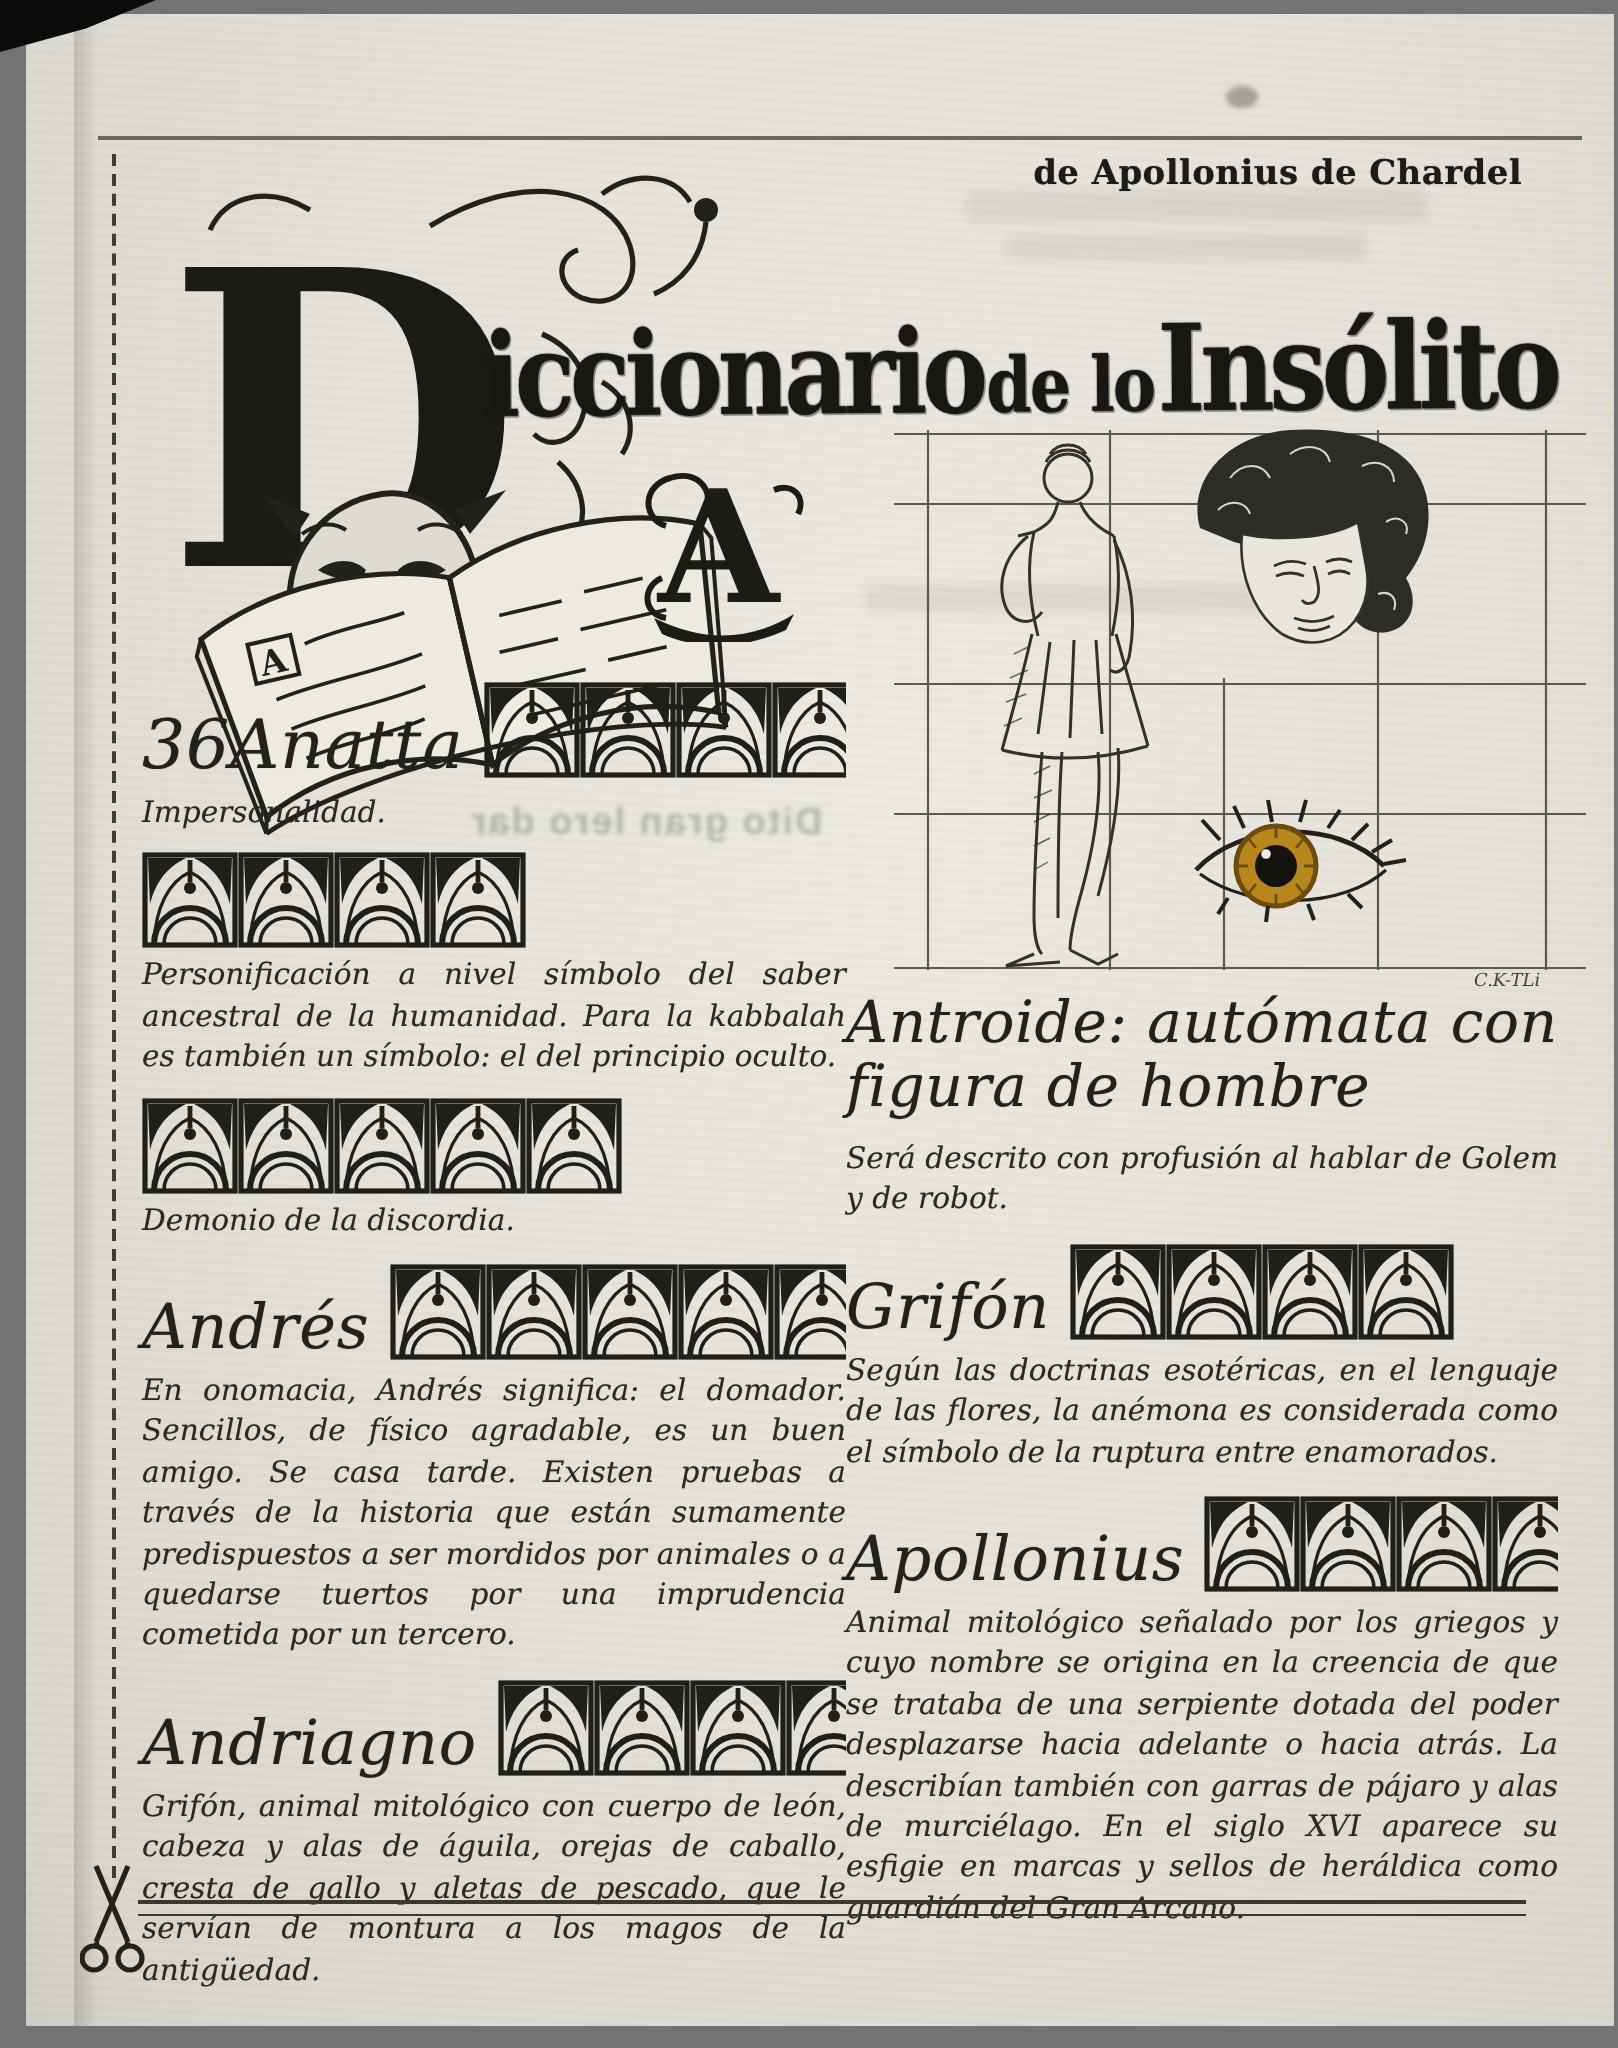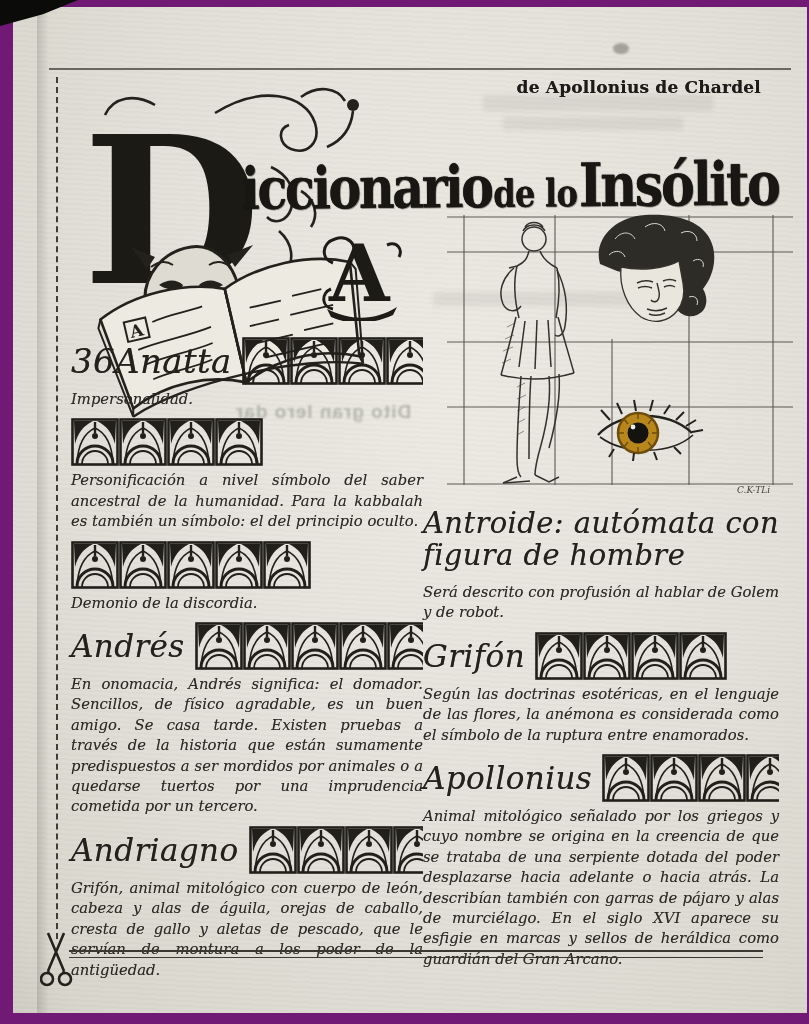--- a/index.html
+++ b/index.html
@@ -1,16 +1,16 @@
 <!DOCTYPE html>
 <html><head>
 <meta charset="utf-8">
 <style>
   html,body{margin:0;padding:0;background:#141412;}
-  #scan{position:relative;width:809px;height:1024px;background:#701a75;overflow:hidden;
+  #scan{position:relative;width:809px;height:1024px;background:#737373;overflow:hidden;
         font-family:"DejaVu Serif",serif;}
   
   #paper{position:absolute;left:13px;top:7px;right:2px;bottom:11px;
          background:radial-gradient(ellipse at 55% 38%, #edeae3 0%, #e3e0d9 55%, #d8d5cc 92%, #cfccc3 100%);
          border-radius:14px 0 0 0;}
   #paper::before{content:"";position:absolute;inset:0;border-radius:inherit;
          background:repeating-linear-gradient(3deg, rgba(90,88,80,.022) 0 2px, rgba(255,255,255,.02) 2px 5px);}
   .crease{position:absolute;left:24px;top:0;bottom:0;width:12px;
          background:linear-gradient(90deg, rgba(40,38,32,.16), rgba(40,38,32,0));}
   .corner-blot{position:absolute;left:0;top:0;width:78px;height:26px;background:#0b0b0a;
@@ -39,24 +39,24 @@
   .main-title .t-mid{font-size:38px;letter-spacing:-1px;margin:0 2px;}
   .main-title .t-last{font-size:60px;}
   .ornate-a{position:absolute;left:300px;top:218px;}
 
   
   .plate{position:absolute;left:424px;top:200px;}
 
   
   .col{position:absolute;color:#282622;}
   .col-left{left:58px;top:328px;width:352px;}
-  .col-right{left:410px;top:500px;width:356px;}
+  .col-right{left:410px;top:488px;width:356px;}
   .entry-head{display:flex;align-items:center;gap:10px;margin:2px 0 4px;}
   .headword{font-style:italic;font-size:31px;white-space:nowrap;color:#23211c;
-         letter-spacing:.4px;text-shadow:0 0 .5px rgba(25,22,18,.55);}
+         letter-spacing:.4px;text-shadow:0 0 .5px rgba(25,22,18,.55);margin-top:16px;}
   .headword.big{font-size:34px;}
   .ornament{flex:1;display:flex;overflow:hidden;height:48px;}
   .ornament svg{flex:0 0 auto;width:48px;height:48px;}
   .ornament svg.flip{transform:scaleX(-1);}
   .definition{margin:0 0 9px;font-style:italic;font-size:14.8px;line-height:1.38;
          text-align:justify;color:#2b2924;text-shadow:0 0 .4px rgba(30,27,22,.4);}
   .subhead{margin:0 0 10px;font-style:italic;font-weight:normal;font-size:29px;line-height:1.12;
          color:#23211c;letter-spacing:.4px;text-align:justify;text-shadow:0 0 .5px rgba(25,22,18,.55);}
 
   
@@ -469,21 +469,21 @@
     <path d="M45,3 H26 C36,8 41,15 44,26 Z" fill="#211f1a"></path>
     <path d="M6,46 A18,18 0 0 1 42,46" fill="none" stroke="#211f1a" stroke-width="3"></path>
     <path d="M11,46 A13,13 0 0 1 37,46" fill="none" stroke="#211f1a" stroke-width="1.8"></path>
     <path d="M24,4 V15" stroke="#211f1a" stroke-width="2.4" fill="none"></path>
     <circle cx="24" cy="18" r="3" fill="#211f1a"></circle>
     <path d="M6,45 C7,28 13,15 24,10" fill="none" stroke="#211f1a" stroke-width="1.6"></path>
     <path d="M42,45 C41,28 35,15 24,10" fill="none" stroke="#211f1a" stroke-width="1.6"></path>
   </svg>
             </span>
         </div>
-        <p class="definition">Grifón, animal mitológico con cuerpo de león, cabeza y alas de águila, orejas de caballo, cresta de gallo y aletas de pescado, que le servían de montura a los poder de la antigüedad.</p>
+        <p class="definition">Grifón, animal mitológico con cuerpo de león, cabeza y alas de águila, orejas de caballo, cresta de gallo y aletas de pescado, que le servían de montura a los magos de la antigüedad.</p>
       </div>
     </div>
 
     <div class="col col-right">
       <div class="entry">
         <h2 class="subhead">Antroide: autómata con figura de hombre</h2>
         <p class="definition">Será descrito con profusión al hablar de Golem y de robot.</p>
       </div>
       <div class="entry">
         <div class="entry-head">

